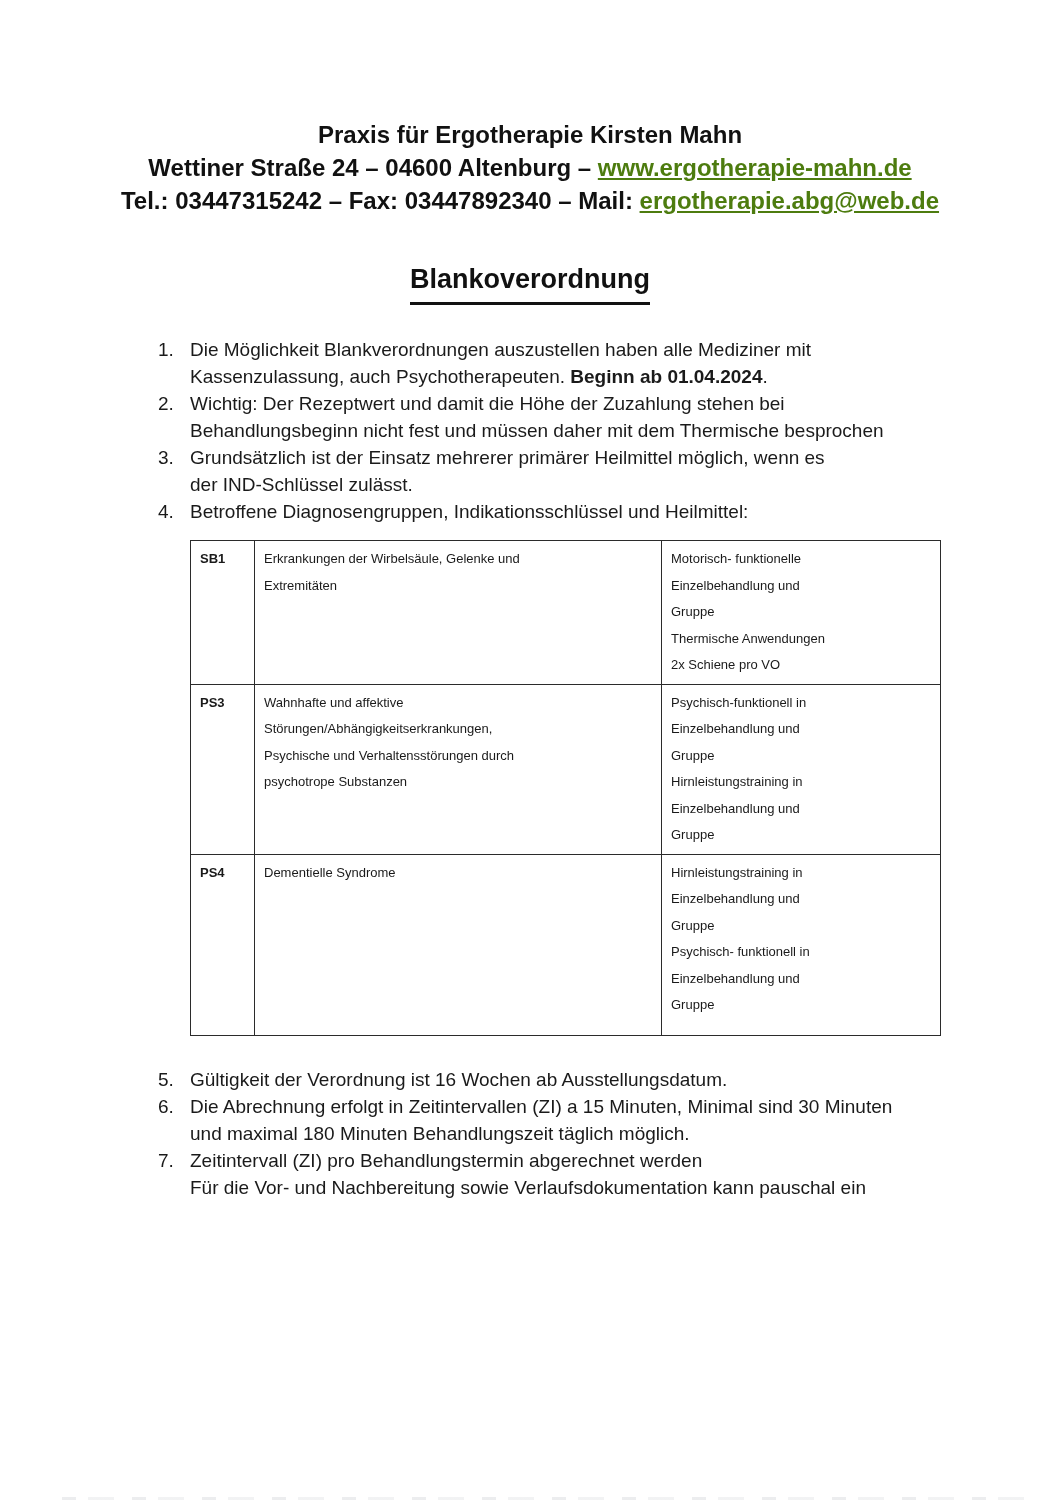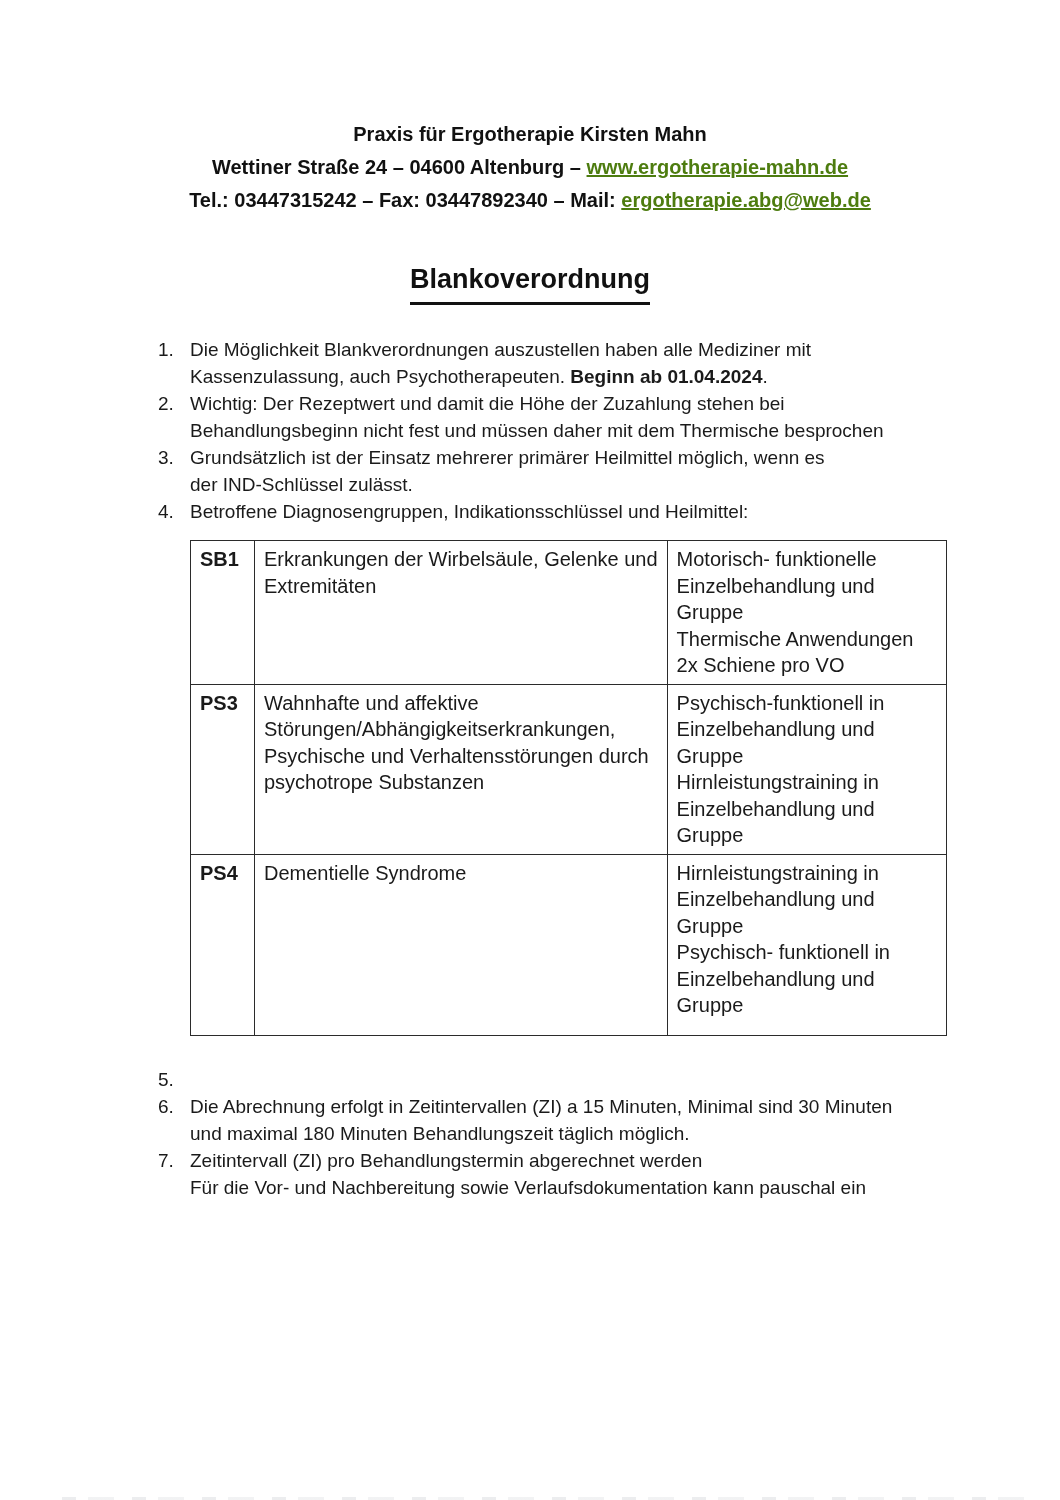--- a/index.html
+++ b/index.html
@@ -16,21 +16,21 @@
     overflow: hidden;
   }
   .page {
     padding-top: 118px;
   }
 
   
   .doc-header {
     text-align: center;
     font-weight: bold;
-    font-size: 20px;
+    font-size: 24px;
     line-height: 33px;
     color: #111111;
   }
   .link {
     color: #4d7c0f;
     text-decoration: underline;
     font-weight: bold;
     cursor: pointer;
   }
 
@@ -72,21 +72,21 @@
   
   .ind-table {
     border-collapse: collapse;
     margin: 15px 0 0 190px;
     table-layout: fixed;
   }
   .ind-table td {
     border: 1.5px solid #2b2b2b;
     vertical-align: top;
     padding: 5px 9px;
-    font-size: 20px;
+    font-size: 13px;
     line-height: 26.5px;
     white-space: nowrap;
     overflow: visible;
   }
   .ind-table td.code {
     width: 45px;
     font-weight: bold;
   }
   .ind-table td.diag { width: 388px; }
   .ind-table td.rem  { width: 260px; }
@@ -211,20 +211,23 @@
           <div class="line">Gruppe</div>
         </td>
       </tr>
     </tbody>
   </table>
 
   <div class="num-list bottom">
 
     <div class="li">
       <span class="num">5.</span>
+      <div class="li-text">
+        <div class="line">Gültigkeit der Verordnung ist 16 Wochen ab Ausstellungsdatum.</div>
+      </div>
     </div>
 
     <div class="li">
       <span class="num">6.</span>
       <div class="li-text">
         <div class="line">Die Abrechnung erfolgt in Zeitintervallen (ZI) a 15 Minuten, Minimal sind 30 Minuten</div>
         <div class="line">und maximal 180 Minuten Behandlungszeit täglich möglich.</div>
       </div>
     </div>
 

